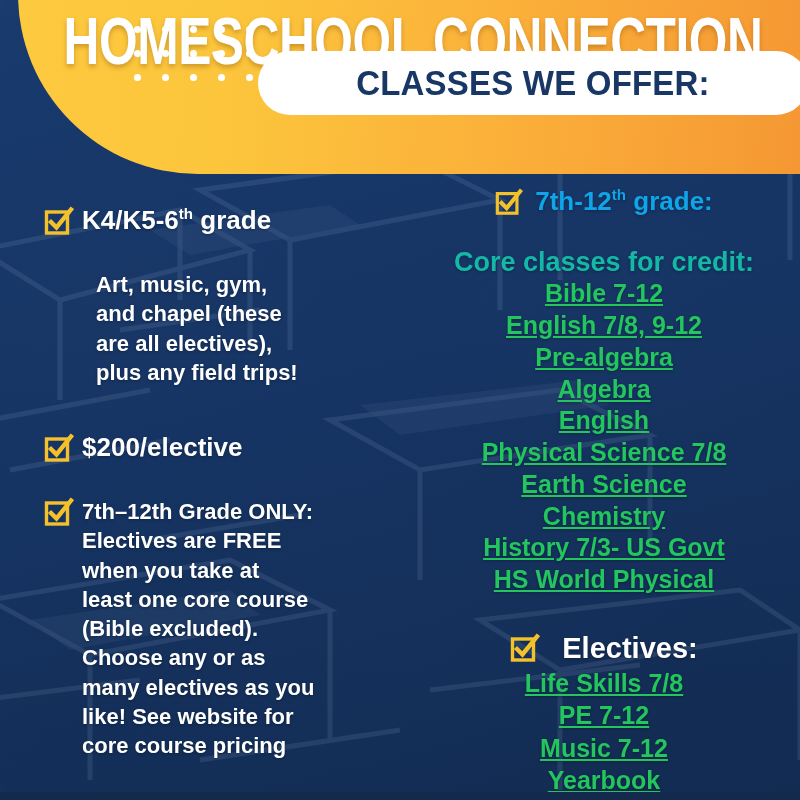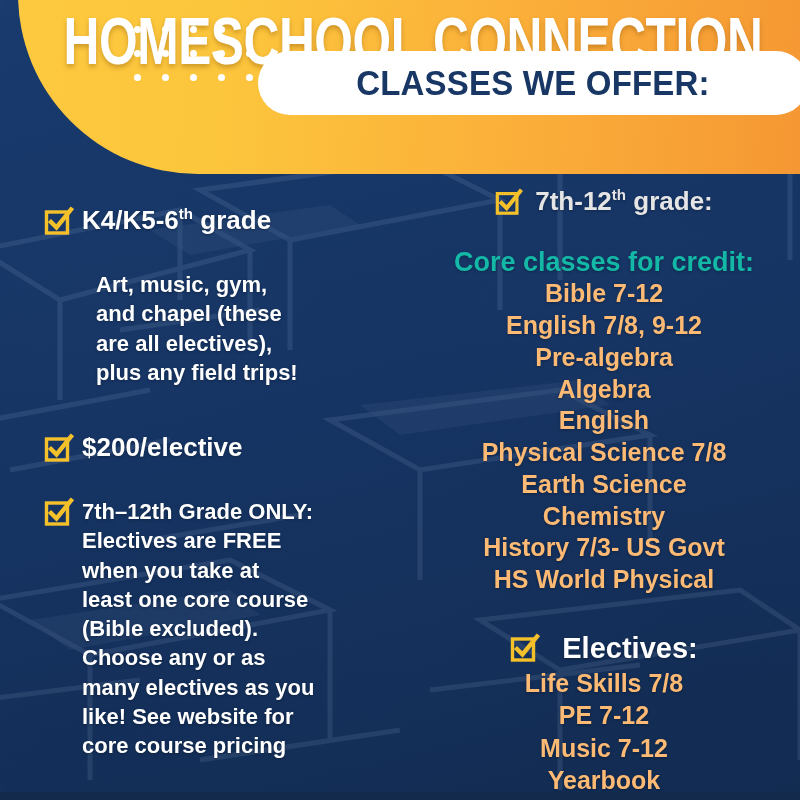--- a/index.html
+++ b/index.html
@@ -158,45 +158,46 @@
     text-align: center;
   }
   .r-head-row {
     display: flex;
     align-items: center;
     justify-content: center;
     gap: 12px;
   }
   .r-head {
     font-weight: 700;
-    color: #e5e5e5;
+    color: #0ea5e9;
     font-size: 26px;
     text-shadow: 0 1px 3px rgba(0,0,0,0.30);
   }
   .r-head sup { font-size: 0.58em; vertical-align: super; }
   .sub-head {
     margin-top: 30px;
     font-weight: 700;
     color: #14b8a6;
     font-size: 27px;
     line-height: 1.16;
     text-shadow: 0 1px 3px rgba(0,0,0,0.30);
   }
   .course-list {
     list-style: none;
     margin: 0;
     padding: 0;
   }
   .course-list li {
     font-weight: 700;
-    color: #fdba74;
+    color: #22c55e;
     font-size: 25px;
     line-height: 1.27;
     text-shadow: 0 1px 3px rgba(0,0,0,0.30);
     white-space: nowrap;
+    text-decoration: underline;
   }
   .elective-head-row {
     display: flex;
     align-items: center;
     justify-content: center;
     gap: 22px;
     margin-top: 36px;
   }
   .elective-head {
     font-weight: 700;

